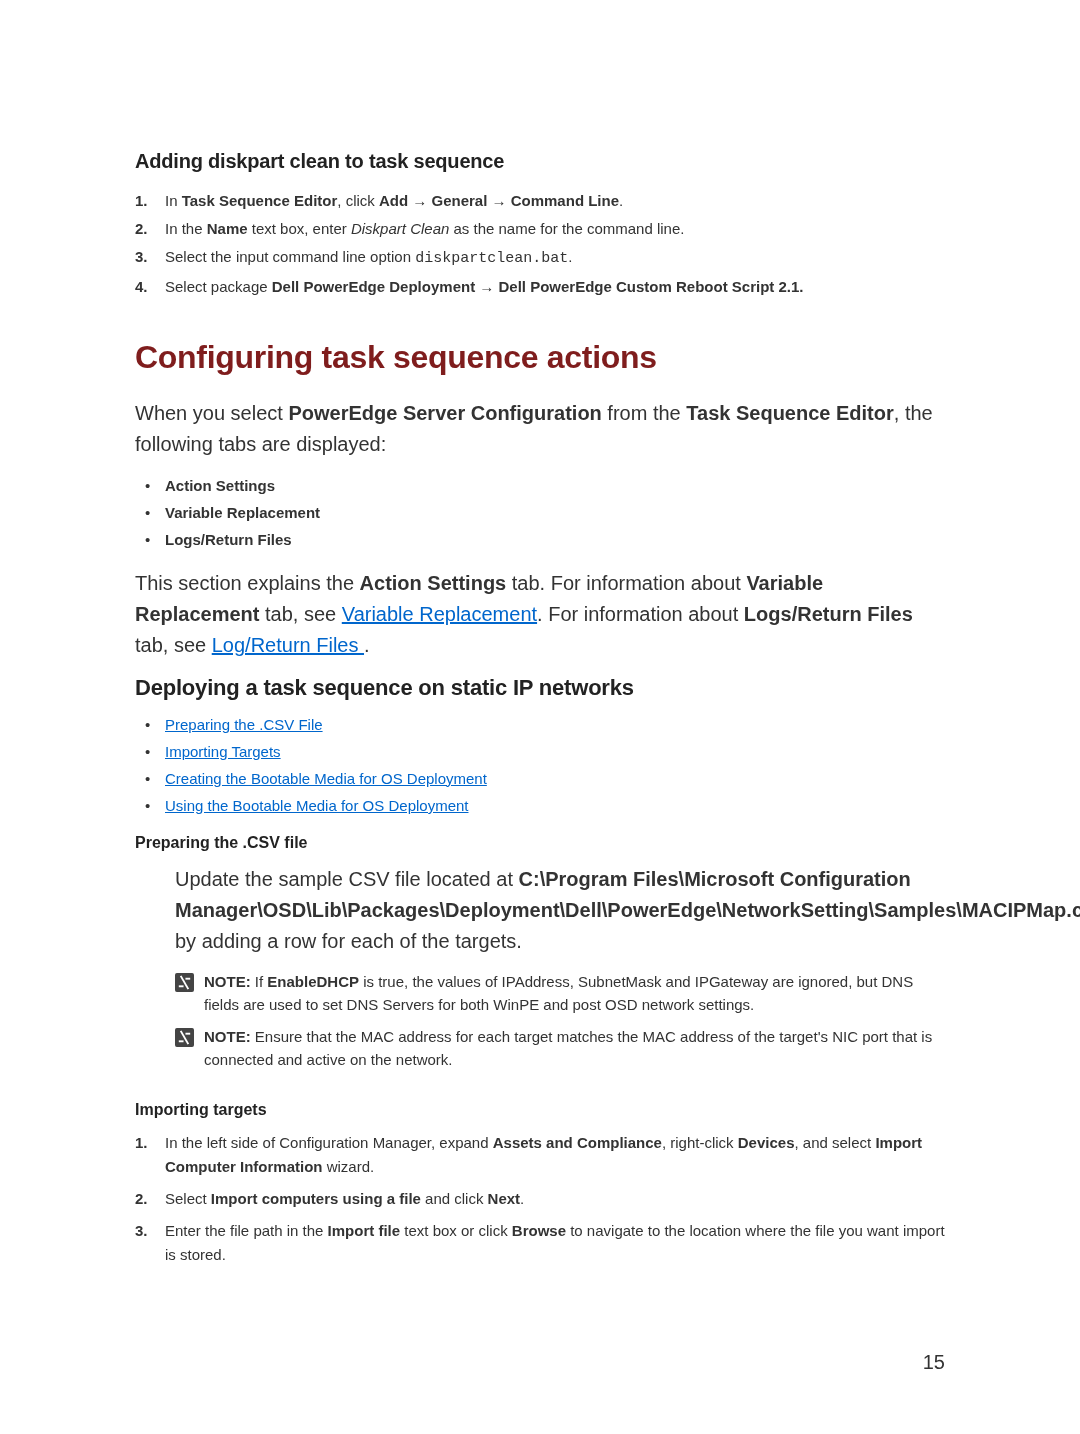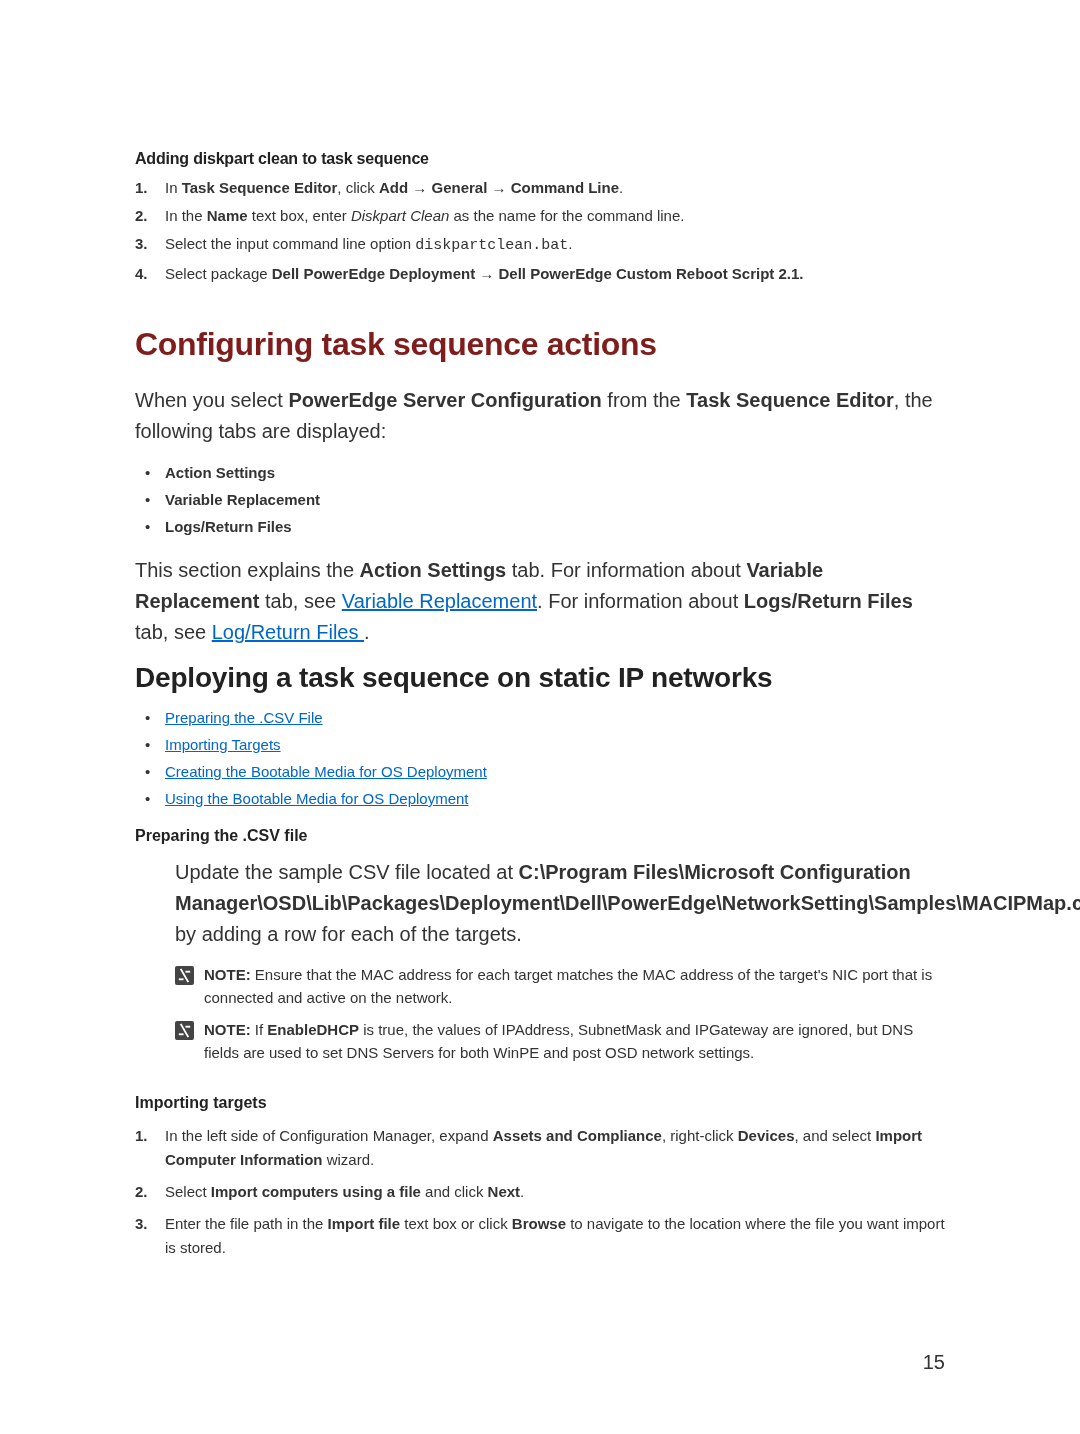--- a/index.html
+++ b/index.html
@@ -8,28 +8,28 @@
     width: 1080px;
     height: 1434px;
     background: #fff;
     color: #333;
     position: relative;
   }
   .page {
     padding: 150px 135px 0 135px;
   }
   h2.section-title {
-    font-size: 16px;
+    font-size: 20px;
     font-weight: 700;
     color: #222;
-    margin-bottom: 8px;
+    margin-bottom: 16px;
     letter-spacing: -0.2px;
   }
   h2.subsection-title {
-    font-size: 28px;
+    font-size: 22px;
     font-weight: 700;
     color: #222;
     margin-bottom: 12px;
     letter-spacing: -0.2px;
   }
   h1.main-heading {
     font-size: 32px;
     font-weight: 700;
     color: #7f1d1d;
     margin-bottom: 22px;
@@ -162,34 +162,34 @@
     <div class="note-row">
       <span class="note-icon">
         <svg viewBox="0 0 20 20" width="19" height="19">
             <rect x="0" y="0" width="20" height="20" rx="2" fill="#444"></rect>
             <path d="M6 3 L14 17" stroke="#fff" stroke-width="2"></path>
             <path d="M4 14 L9 14" stroke="#fff" stroke-width="2"></path>
             <path d="M11 6 L16 6" stroke="#fff" stroke-width="2"></path>
           </svg>
       </span>
       <span>
-        <span class="b">NOTE:</span><span> Ensure that the MAC address for each target matches the MAC address of the target's NIC port that is connected and active on the network.</span>
+        <span class="b">NOTE:</span><span> If </span><span class="b">EnableDHCP</span><span> is true, the values of IPAddress, SubnetMask and IPGateway are ignored, but DNS fields are used to set DNS Servers for both WinPE and post OSD network settings.</span>
       </span>
     </div>
     <div class="note-row">
       <span class="note-icon">
         <svg viewBox="0 0 20 20" width="19" height="19">
             <rect x="0" y="0" width="20" height="20" rx="2" fill="#444"></rect>
             <path d="M6 3 L14 17" stroke="#fff" stroke-width="2"></path>
             <path d="M4 14 L9 14" stroke="#fff" stroke-width="2"></path>
             <path d="M11 6 L16 6" stroke="#fff" stroke-width="2"></path>
           </svg>
       </span>
       <span>
-        <span class="b">NOTE:</span><span> If </span><span class="b">EnableDHCP</span><span> is true, the values of IPAddress, SubnetMask and IPGateway are ignored, but DNS fields are used to set DNS Servers for both WinPE and post OSD network settings.</span>
+        <span class="b">NOTE:</span><span> Ensure that the MAC address for each target matches the MAC address of the target's NIC port that is connected and active on the network.</span>
       </span>
     </div>
   </div>
 
   <h3 class="minor-title">Importing targets</h3>
   <ol class="numbered" style="margin-bottom:0">
     <li style="margin-bottom:8px">
       <span class="num">1.</span>
       <span>
         <span>In the left side of Configuration Manager, expand </span><span class="b">Assets and Compliance</span><span>, right-click </span><span class="b">Devices</span><span>, and select </span><span class="b">Import Computer Information</span><span> wizard.</span>

